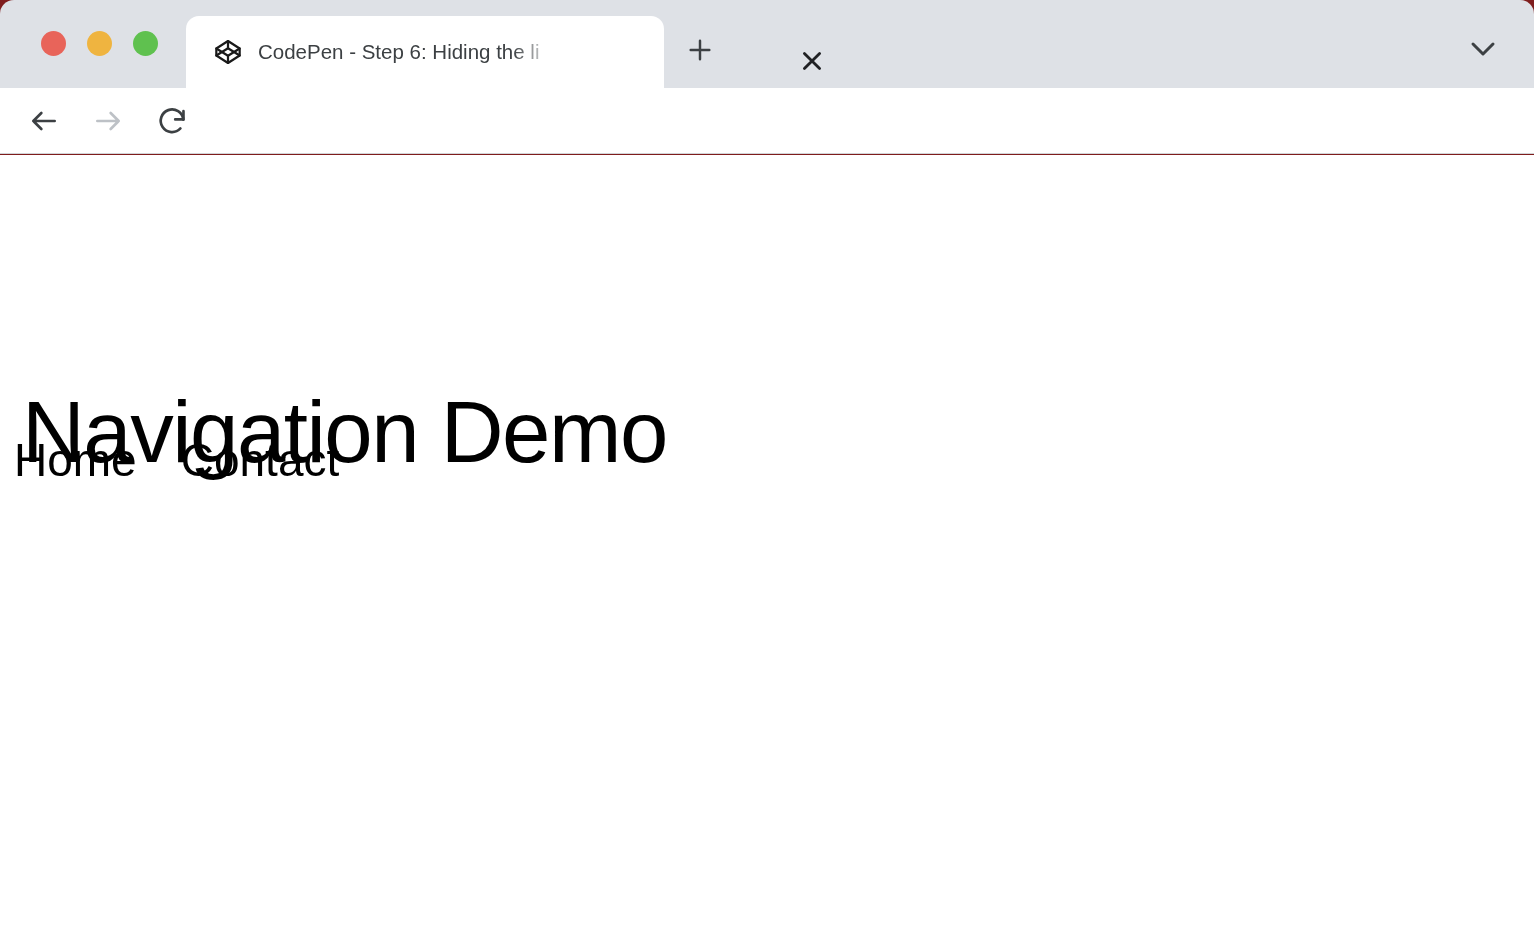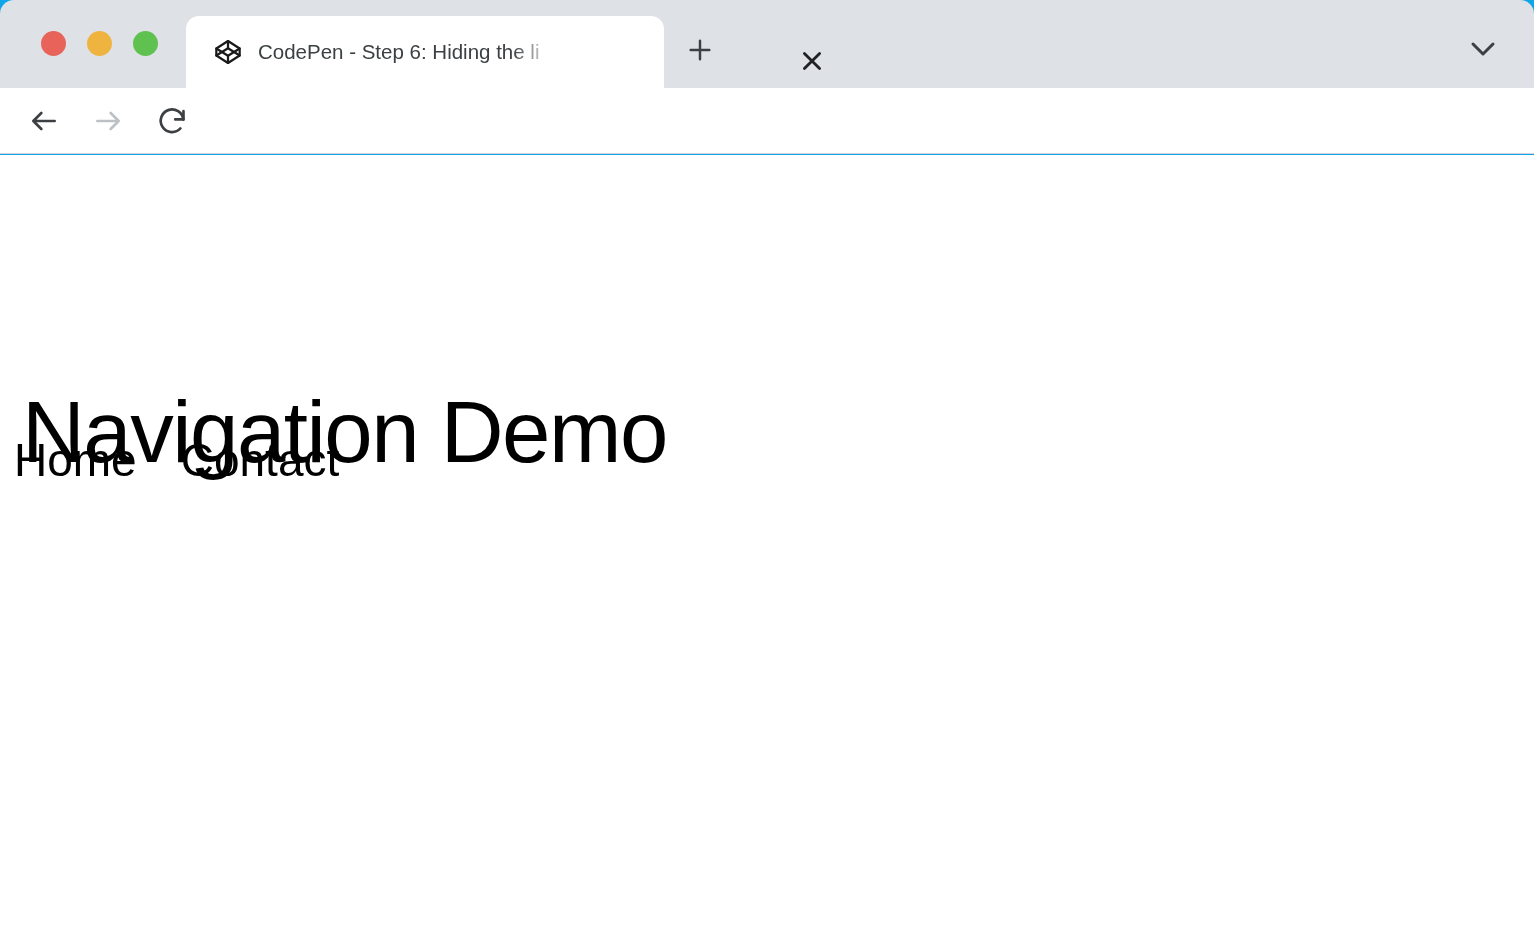--- a/index.html
+++ b/index.html
@@ -9,21 +9,21 @@
     height: 950px;
     overflow: hidden;
     background: #ffffff;
     font-family: "Liberation Sans", sans-serif;
   }
 
   #browser-window {
     position: relative;
     width: 1534px;
     height: 778px;
-    background: #0ea5e9;
+    background: #7f1d1d;
     overflow: hidden;
   }
 
   
   #tab-strip {
     position: absolute;
     left: 0;
     top: 0;
     width: 1534px;
     height: 88px;

